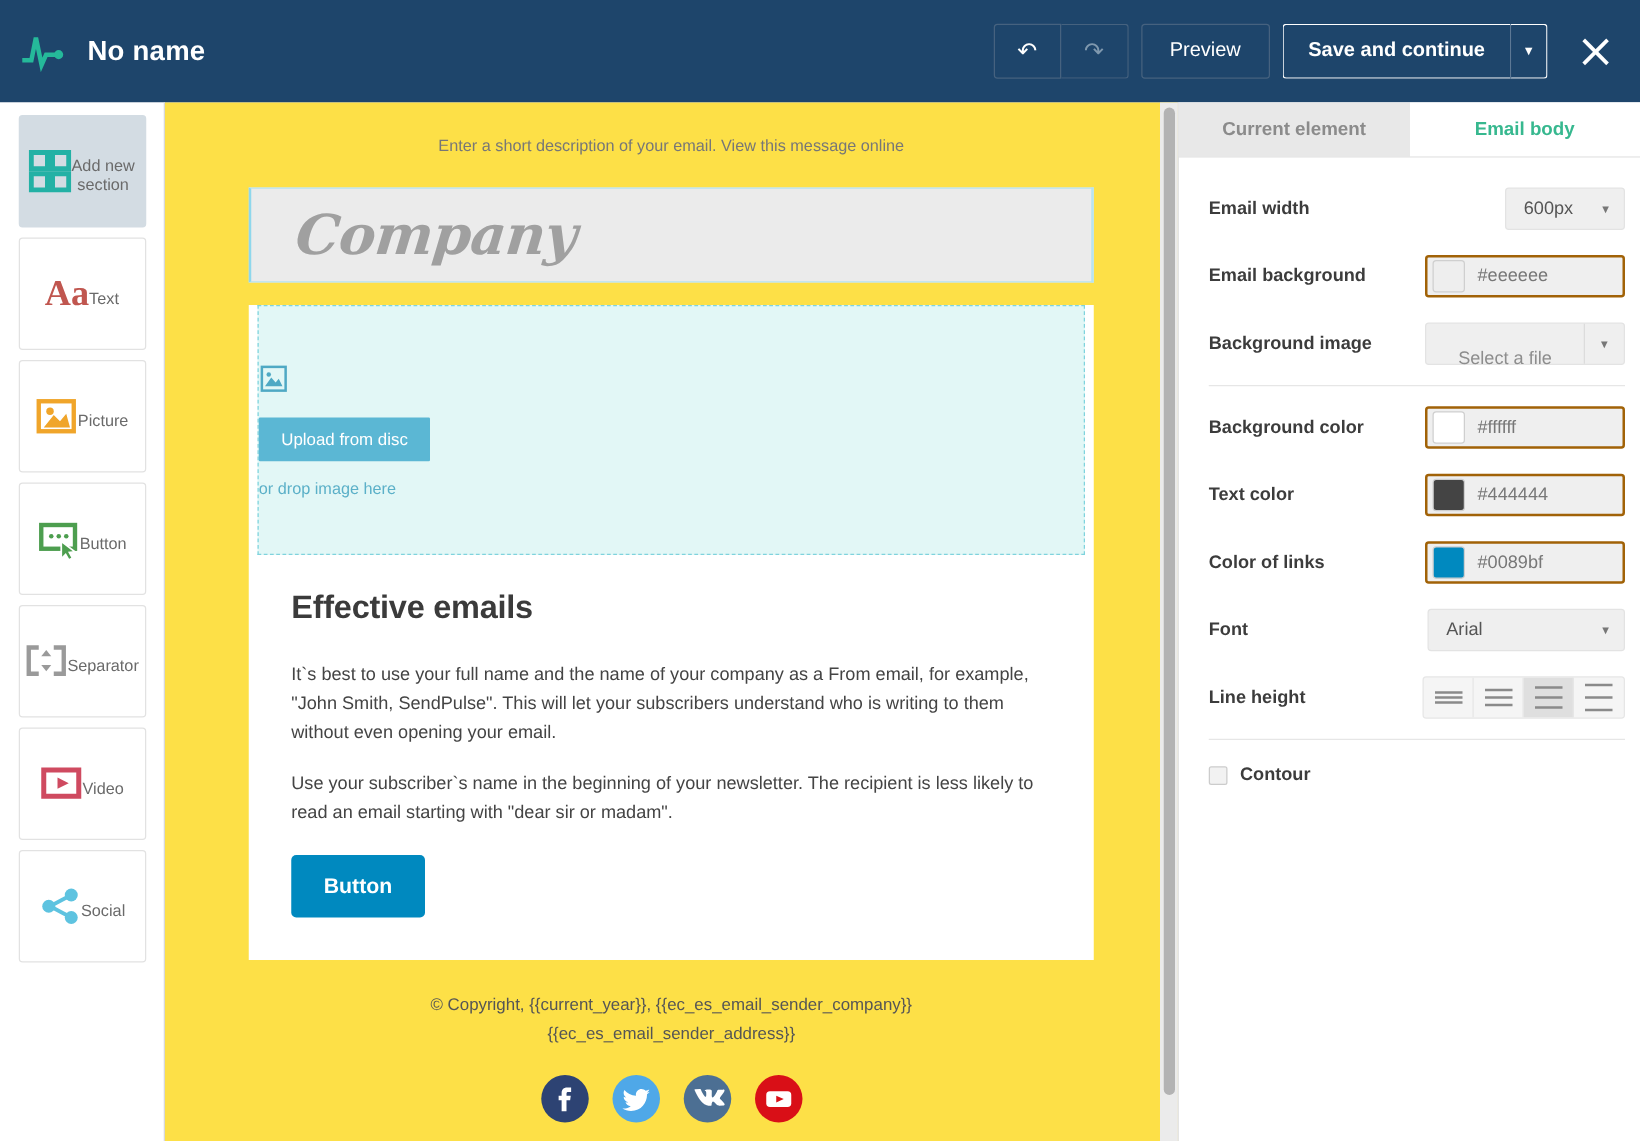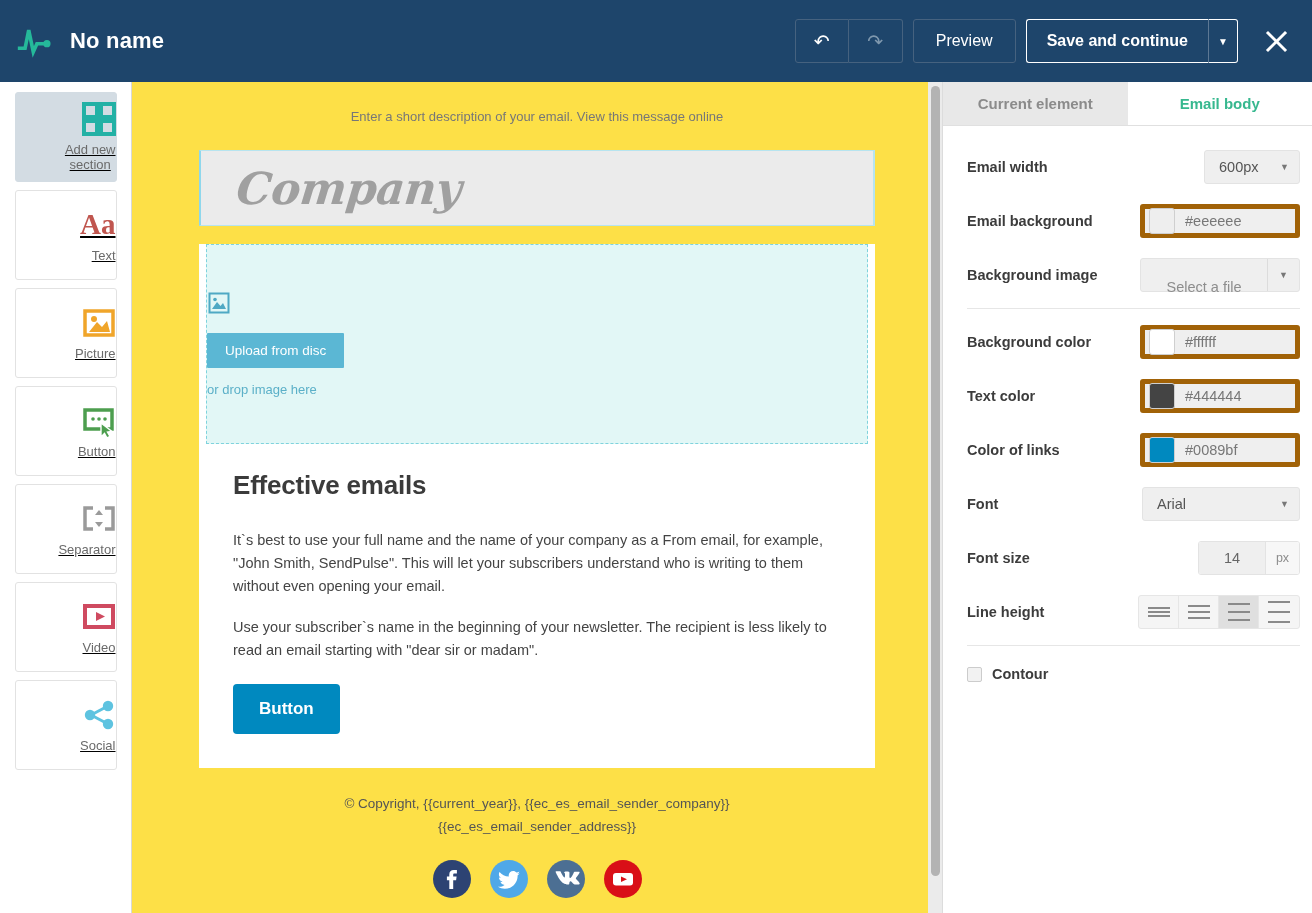--- a/index.html
+++ b/index.html
@@ -68,22 +68,22 @@
   .leftbar {
     position: absolute; top: 82px; left: 0;
     width: 132px; height: 831px;
     background: #ffffff; border-right: 1px solid #d8d8d8;
     padding-top: 10px;
     display: flex; flex-direction: column; align-items: center; gap: 8px;
   }
   .tool {
     width: 102px; height: 90px; border: 1px solid #e2e2e2;
     border-radius: 3px; background: #ffffff;
-    display: flex; flex-direction: column;
-    align-items: flex-end; justify-content: center; cursor: pointer; text-decoration: underline;
+    display: flex; flex-direction: row;
+    align-items: center; justify-content: center; cursor: pointer;
   }
   .tool.active { background: #d3dce3; border-color: #d3dce3; }
   .tool-label {
     font-size: 13px; color: #6a6a6a; text-align: center;
     line-height: 15px; margin-top: 6px;
   }
   .tool-icon { height: 34px; display: flex; align-items: center; }
   .aa { font-family: "Liberation Serif", serif; font-size: 29px;
         font-weight: 700; color: #c0564f; line-height: 1; }
 
@@ -181,21 +181,21 @@
     background: #efefef; border: 1px solid #e3e3e3; border-radius: 3px;
     height: 34px; display: flex; align-items: center;
     padding: 0 10px 0 14px; font-size: 14.5px; color: #555555;
     cursor: pointer; justify-content: space-between;
   }
   .sel .caret { font-size: 9px; color: #777777; margin-left: 14px; }
   .sel-width { width: 96px; }
   .sel-font { width: 158px; gap: 31px; }
   .color-field {
     display: flex; align-items: center; background: #efefef;
-    border: 5px solid #a16207; border-radius: 3px; height: 34px;
+    border: 2px solid #a16207; border-radius: 3px; height: 34px;
     width: 160px; cursor: pointer;
   }
   .swatch {
     width: 26px; height: 26px; border-radius: 3px; margin: 0 10px 0 4px;
     border: 1px solid #cfcfcf; flex: none;
   }
   .hexval { font-size: 14.5px; color: #777777; }
   .file-pick {
     display: flex; background: #efefef; border: 1px solid #e3e3e3;
     border-radius: 3px; height: 34px; width: 160px; cursor: pointer;
@@ -499,29 +499,20 @@
     <div class="row">
       <span class="row-label">Font</span>
       <div class="ctrl">
         <div class="sel sel-font">
           <span>Arial</span>
           <span class="caret">▼</span>
         </div>
       </div>
     </div>
 
-    <div class="row">
-      <span class="row-label">Font size</span>
-      <div class="ctrl">
-        <div class="size-box">
-          <input value="14" style="">
-          <span class="size-unit">px</span>
-        </div>
-      </div>
-    </div>
 
     <div class="row">
       <span class="row-label">Line height</span>
       <div class="ctrl">
         <div class="lh-group">
           <span class="lh">
             <i style="margin-bottom:2px"></i>
               <i style="margin-bottom:2px"></i>
               <i></i>
           </span>

